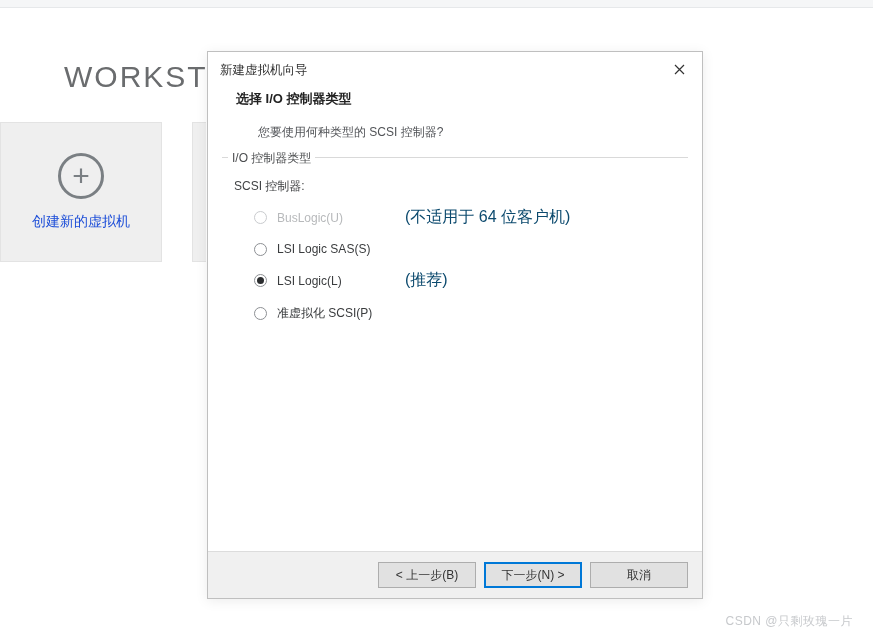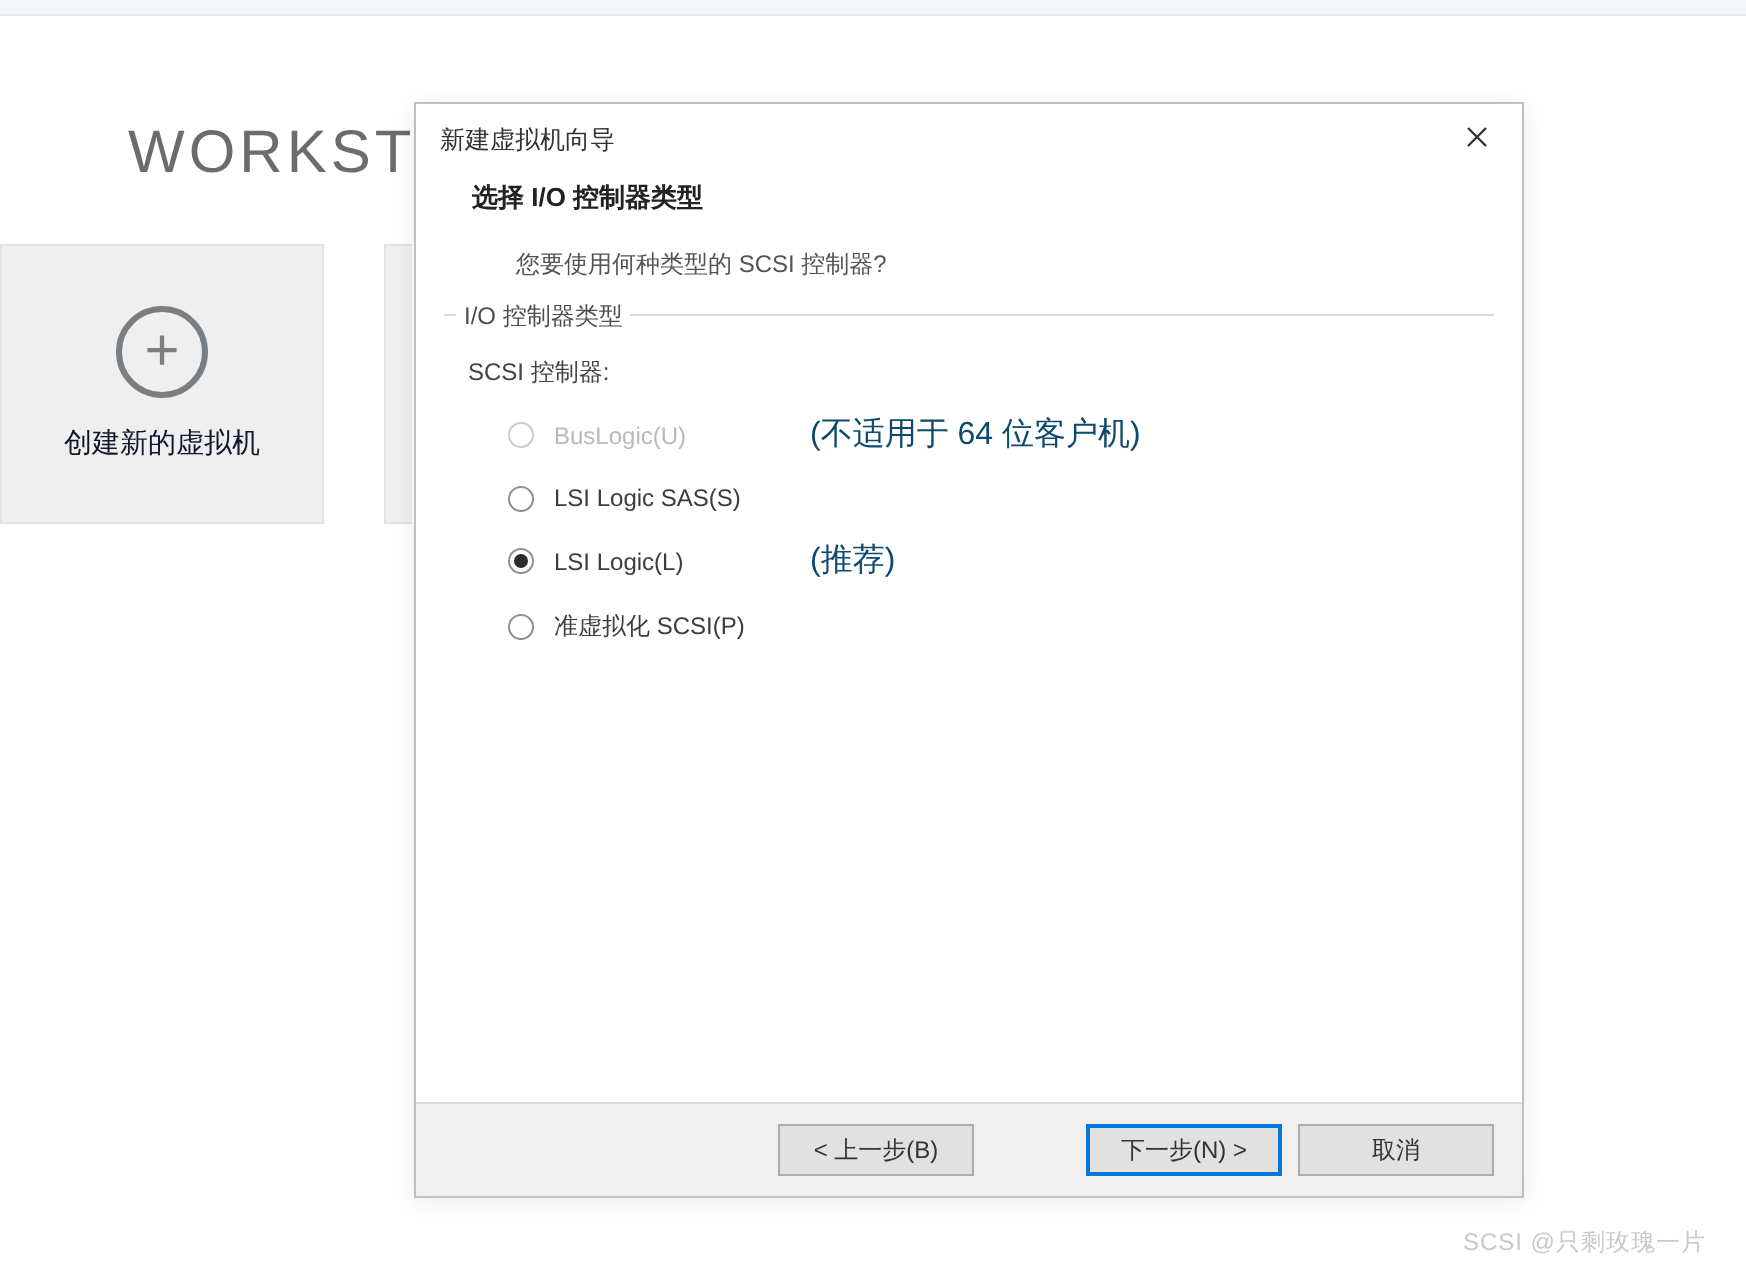--- a/index.html
+++ b/index.html
@@ -37,34 +37,34 @@
       justify-content: center;
       gap: 14px;
     }
     .plus-circle {
       width: 46px; height: 46px;
       border: 3px solid #7a7f83;
       border-radius: 50%;
       display: flex; align-items: center; justify-content: center;
       font-size: 30px; color: #7a7f83; line-height: 1;
     }
-    .tile-text { font-size: 14px; color: #0f172a; font-family: Liberation Serif, serif; }
+    .tile-text { font-size: 14px; color: #1d4ed8; font-family: Liberation Serif, serif; }
     .quick-tile-edge {
       position: absolute;
       top: 122px; left: 192px;
       width: 14px; height: 140px;
       background: #efefef;
       border: 1px solid #e3e3e3;
       border-right: none;
     }
 
     .dialog {
       position: absolute;
       top: 51px; left: 207px;
-      width: 555px; height: 548px;
+      width: 496px; height: 548px;
       background: #fff;
       border: 1px solid #bfbfbf;
       box-shadow: 0 2px 12px rgba(0,0,0,0.08);
       display: flex; flex-direction: column;
     }
     .dlg-titlebar {
       height: 36px;
       display: flex; align-items: center;
       padding: 0 6px 0 12px;
     }
@@ -115,21 +115,21 @@
     }
     .spacer { flex: 1; }
     .btn {
       min-width: 98px; height: 26px;
       background: #e1e1e1;
       border: 1px solid #adadad;
       font-size: 12px; color: #333;
       display: flex; align-items: center; justify-content: center;
       padding: 0 10px;
     }
-    .btn.primary { border-color: #0078d7; box-shadow: inset 0 0 0 1px #0078d7; margin-left: 48px; }
+    .btn.primary { border-color: #0078d7; box-shadow: inset 0 0 0 1px #0078d7; }
 
     .watermark {
       position: absolute; bottom: 8px; right: 20px;
       font-size: 12px; color: #c7c9cc; letter-spacing: 0.5px;
     }
   </style>
 </head>
 <body>
 
 <div class="topbar"></div>
@@ -193,13 +193,13 @@
       </div>
     <div class="btn primary">
         <span>下一步(N) &gt;</span>
       </div>
     <div class="btn">
         <span>取消</span>
       </div>
   </div>
 </div>
 
-<div class="watermark">SCSI @只剩玫瑰一片</div>
+<div class="watermark">CSDN @只剩玫瑰一片</div>
 
 </body></html>

